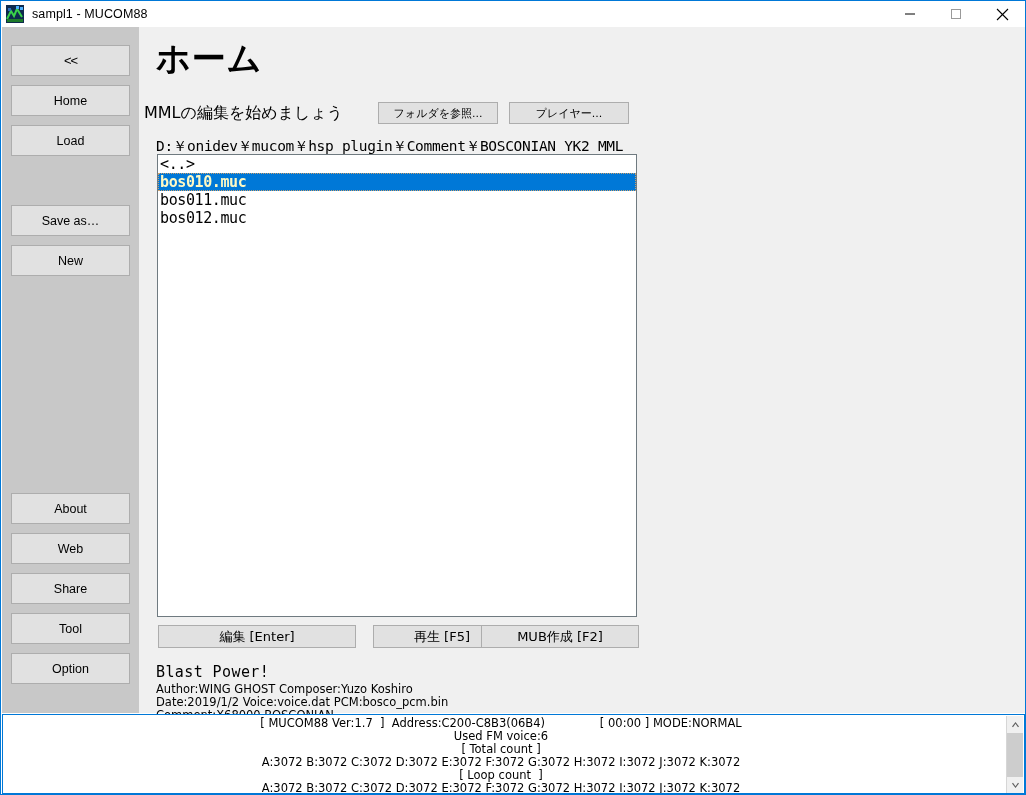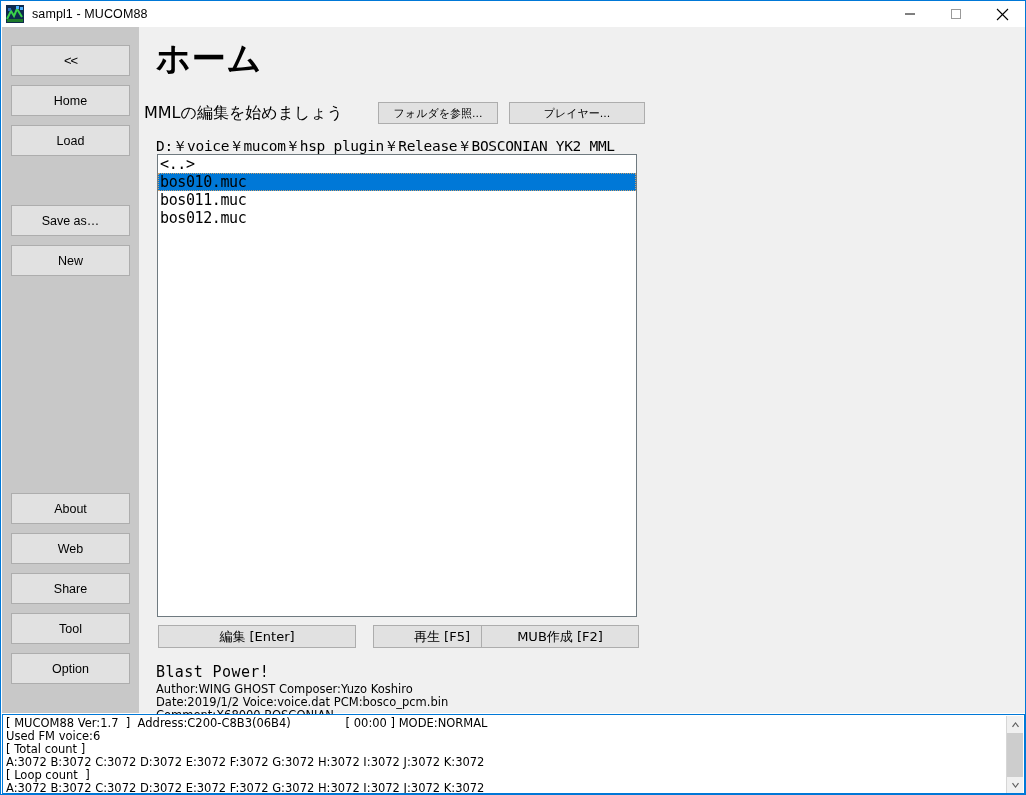--- a/index.html
+++ b/index.html
@@ -104,21 +104,21 @@
     background: #e1e1e1;
     border: 1px solid #adadad;
     box-sizing: border-box;
     display: flex; align-items: center; justify-content: center;
     font-size: 11px;
     font-family: "DejaVu Sans", sans-serif;
     color: #000000;
     white-space: nowrap;
   }
   #btn-folder { left: 239px; width: 120px; }
-  #btn-player { left: 370px; width: 136px; }
+  #btn-player { left: 370px; width: 120px; }
 
   .path-text {
     position: absolute; left: 17px; top: 110px;
     font-size: 14.5px;
     font-family: "DejaVu Sans Mono", monospace;
     color: #000000;
     white-space: nowrap;
     letter-spacing: -0.3px;
   }
 
@@ -136,23 +136,24 @@
     padding-left: 2px;
     font-size: 15px;
     font-family: "DejaVu Sans Mono", monospace;
     color: #000000;
     white-space: nowrap;
     letter-spacing: -0.4px;
     box-sizing: border-box;
   }
   .file-row.selected {
     background: #0078d7;
-    color: #000000;
+    color: #fef9c3;
     outline: 1px dotted #c8a070;
     outline-offset: -1px;
+    font-weight: bold;
   }
 
   
   .act-btn {
     position: absolute; top: 598px; height: 23px;
     background: #e1e1e1;
     border: 1px solid #adadad;
     box-sizing: border-box;
     display: flex; align-items: center; justify-content: center;
     font-size: 13px;
@@ -185,20 +186,21 @@
   #meta-l2 { top: 681px; }
 
   
   .console {
     position: absolute; left: 1px; top: 713px;
     width: 1023px; height: 80px;
     background: #ffffff;
     border: 1px solid #0078d7;
     box-sizing: border-box;
     overflow: hidden;
+    text-align: center;
   }
   .console-lines {
     position: absolute; left: 3px; top: 2px;
     width: 990px;
   }
   .console-line {
     font-size: 11.5px;
     line-height: 13px;
     font-family: "DejaVu Sans", sans-serif;
     color: #000000;
@@ -278,21 +280,21 @@
     <div class="side-btn" style="top:626px;">Option</div>
   </div>
 
   <div class="main">
     <div class="page-title">ホーム</div>
     <div class="subtitle">MMLの編集を始めましょう</div>
 
     <div class="top-btn" id="btn-folder">フォルダを参照...</div>
     <div class="top-btn" id="btn-player">プレイヤー...</div>
 
-    <div class="path-text">D:￥voice￥mucom￥hsp plugin￥Release￥BOSCONIAN_YK2_MML</div>
+    <div class="path-text">D:￥onidev￥mucom￥hsp plugin￥Comment￥BOSCONIAN_YK2_MML</div>
 
     <div class="filelist">
       <div class="file-row">&lt;..&gt;</div>
       <div class="file-row selected">bos010.muc</div>
       <div class="file-row">bos011.muc</div>
       <div class="file-row">bos012.muc</div>
     </div>
 
     <div class="act-btn" id="act-edit">編集 [Enter]</div>
     <div class="act-btn" id="act-play">再生 [F5]</div>

